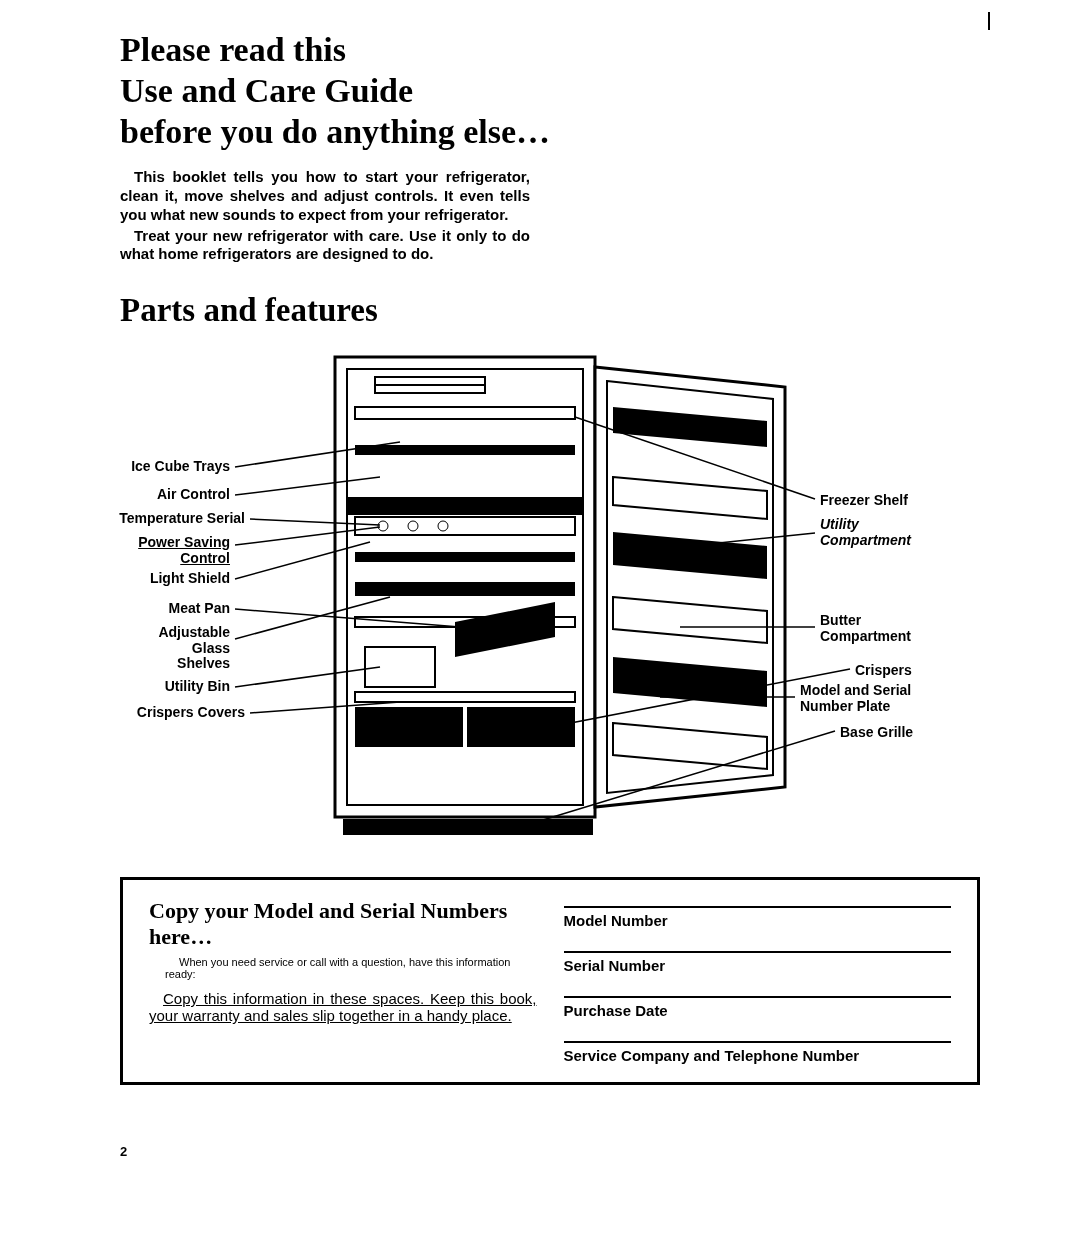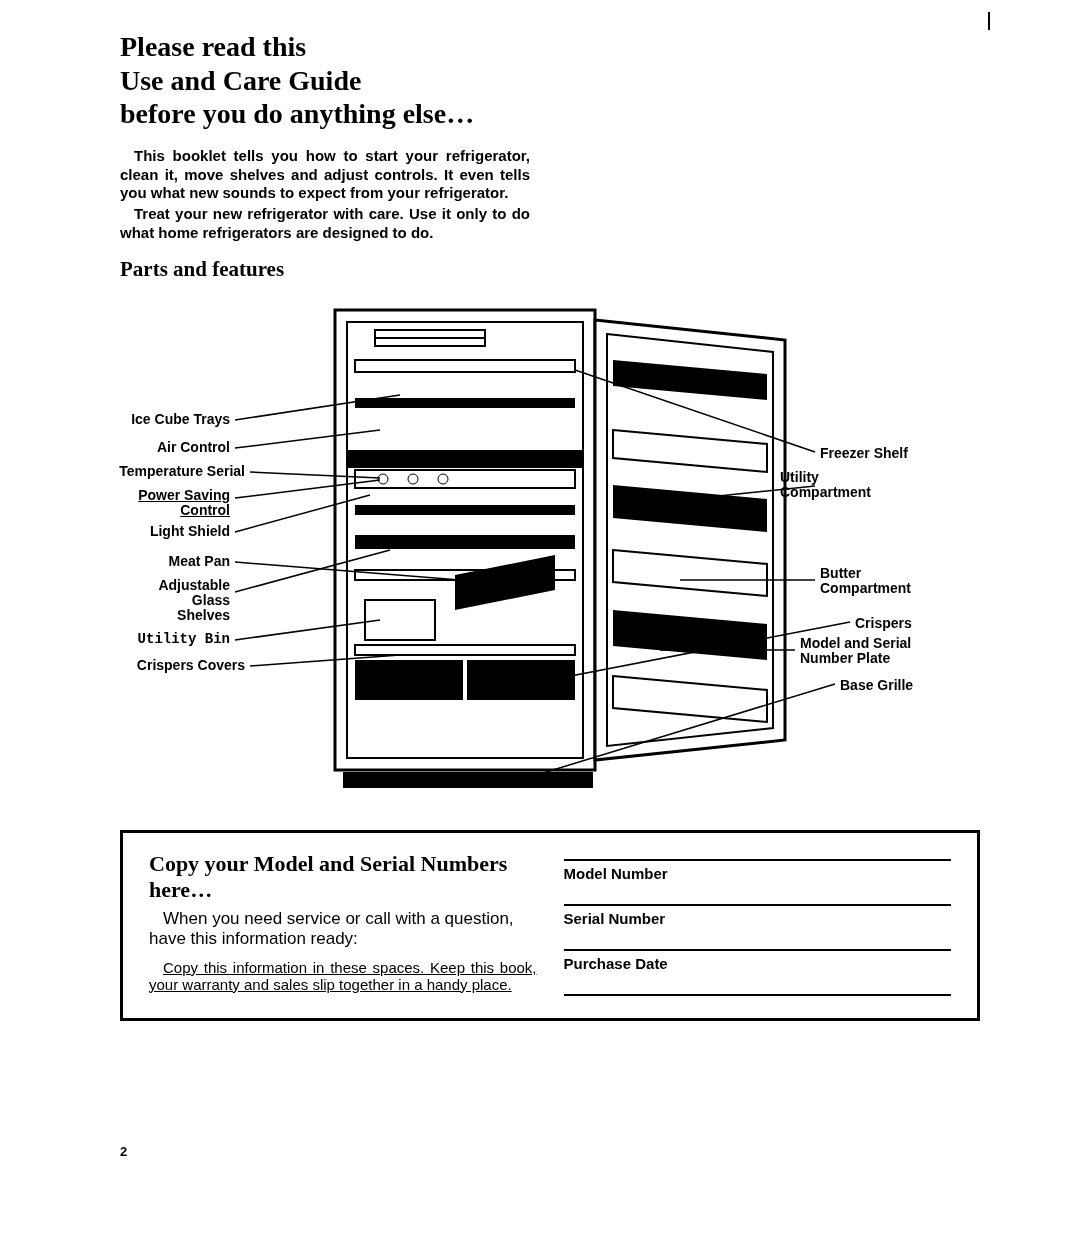--- a/index.html
+++ b/index.html
@@ -9,39 +9,39 @@
     width: 1080px;
     height: 1241px;
     position: relative;
     color: #000;
   }
   .page {
     padding: 30px 100px 20px 120px;
   }
   h1 {
     font-family: "Times New Roman", Times, serif;
-    font-size: 28px;
+    font-size: 34px;
     font-weight: 900;
     line-height: 1.2;
     margin-bottom: 16px;
   }
   .intro {
     width: 410px;
     font-size: 15px;
     line-height: 1.25;
     font-weight: 700;
     text-align: justify;
     margin-bottom: 12px;
   }
   .intro p { margin-bottom: 2px; text-indent: 14px; }
   h2 {
     font-family: "Times New Roman", Times, serif;
-    font-size: 21px;
+    font-size: 33px;
     font-weight: 900;
-    margin-top: 14px;
+    margin-top: 28px;
     margin-bottom: 18px;
   }
   .diagram-wrap {
     position: relative;
     width: 870px;
     height: 500px;
     margin: 0 auto 30px auto;
   }
   .fridge-svg { display:block; margin:0 auto; }
   .label {
@@ -61,23 +61,24 @@
   }
   .record-left { flex: 1 1 50%; }
   .record-right { flex: 1 1 50%; display:flex; flex-direction:column; gap: 22px; margin-top: 8px; }
   .record-box h3 {
     font-family: "Times New Roman", Times, serif;
     font-size: 22px;
     font-weight: 900;
     margin-bottom: 6px;
   }
   .record-left .lead-text {
-    font-size: 17px;
+    font-size: 11px;
     text-indent: 14px;
     margin-bottom: 10px;
+    margin-left: 16px;
   }
   .record-left ol { list-style: none; font-size: 15px; }
   .record-left ol li { text-align: justify; margin-bottom: 10px; }
   .record-left ol li .num { font-weight: 700; margin-right: 4px; }
   .record-left .tail {
     font-size: 15px;
     text-align: justify;
     text-indent: 14px;
     text-decoration: underline;
   }
@@ -168,25 +169,25 @@
       <polygon points="318,376 472,390 472,422 318,408" fill="#fff" stroke="#000" stroke-width="2"></polygon>
     </svg>
 
     <span class="label left" style="right:760px; top:112px;">Ice Cube Trays</span>
     <span class="label left" style="right:760px; top:140px;">Air Control</span>
     <span class="label left" style="right:745px; top:164px;">Temperature Serial</span>
     <span class="label left" style="right:760px; top:188px;text-decoration:underline;" id="lbl-left-3">Power Saving<br>Control</span>
     <span class="label left" style="right:760px; top:224px;">Light Shield</span>
     <span class="label left" style="right:760px; top:254px;">Meat Pan</span>
     <span class="label left" style="right:760px; top:278px;" id="lbl-left-6">Adjustable<br>Glass<br>Shelves</span>
-    <span class="label left" style="right:760px; top:332px;font-family:Liberation Mono, monospace;">Utility Bin</span>
+    <span class="label left" style="right:760px; top:332px;">Utility Bin</span>
     <span class="label left" style="right:745px; top:358px;">Crispers Covers</span>
 
     <span class="label right" style="left:700px; top:146px;">Freezer Shelf</span>
-    <span class="label right" style="left:660px; top:170px;" id="lbl-right-1">Utility<br>Compartment</span>
+    <span class="label right" style="left:700px; top:170px;font-style:italic;" id="lbl-right-1">Utility<br>Compartment</span>
     <span class="label right" style="left:700px; top:266px;" id="lbl-right-2">Butter<br>Compartment</span>
     <span class="label right" style="left:735px; top:316px;">Crispers</span>
     <span class="label right" style="left:680px; top:336px;" id="lbl-right-4">Model and Serial<br>Number Plate</span>
     <span class="label right" style="left:720px; top:378px;">Base Grille</span>
 
     <svg width="870" height="500" style="position:absolute;left:0;top:0;pointer-events:none">
       <g stroke="#000" stroke-width="1.5" fill="none">
         <line x1="115" y1="120" x2="280" y2="95"></line>
         <line x1="115" y1="148" x2="260" y2="130"></line>
         <line x1="130" y1="172" x2="260" y2="178"></line>
@@ -220,19 +221,20 @@
       <div class="field">
         <div class="line"></div>
         <div class="flabel">Serial Number</div>
       </div>
       <div class="field">
         <div class="line"></div>
         <div class="flabel">Purchase Date</div>
       </div>
       <div class="field">
         <div class="line"></div>
+        <div class="flabel">Service Company and Telephone Number</div>
       </div>
     </div>
   </div>
 
 </div>
 
 <div class="page-num">2</div>
 
 </body></html>

